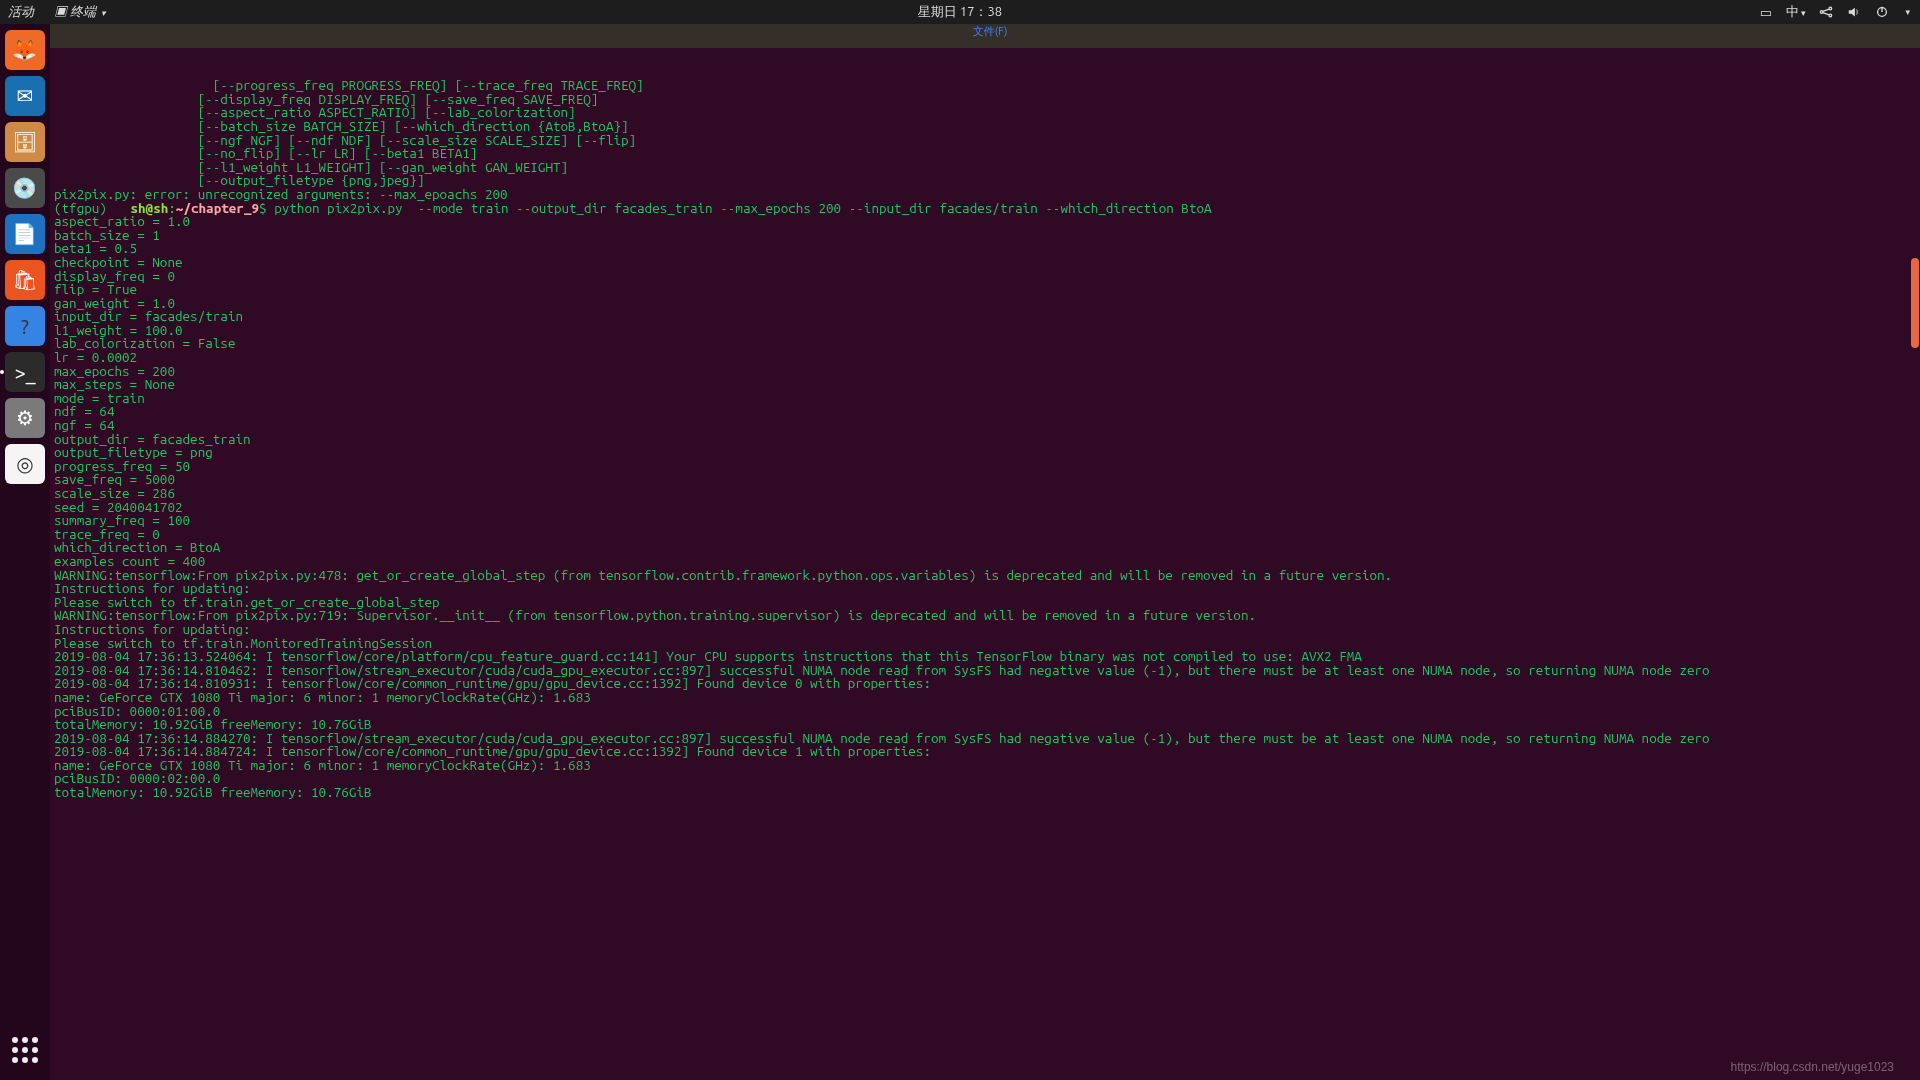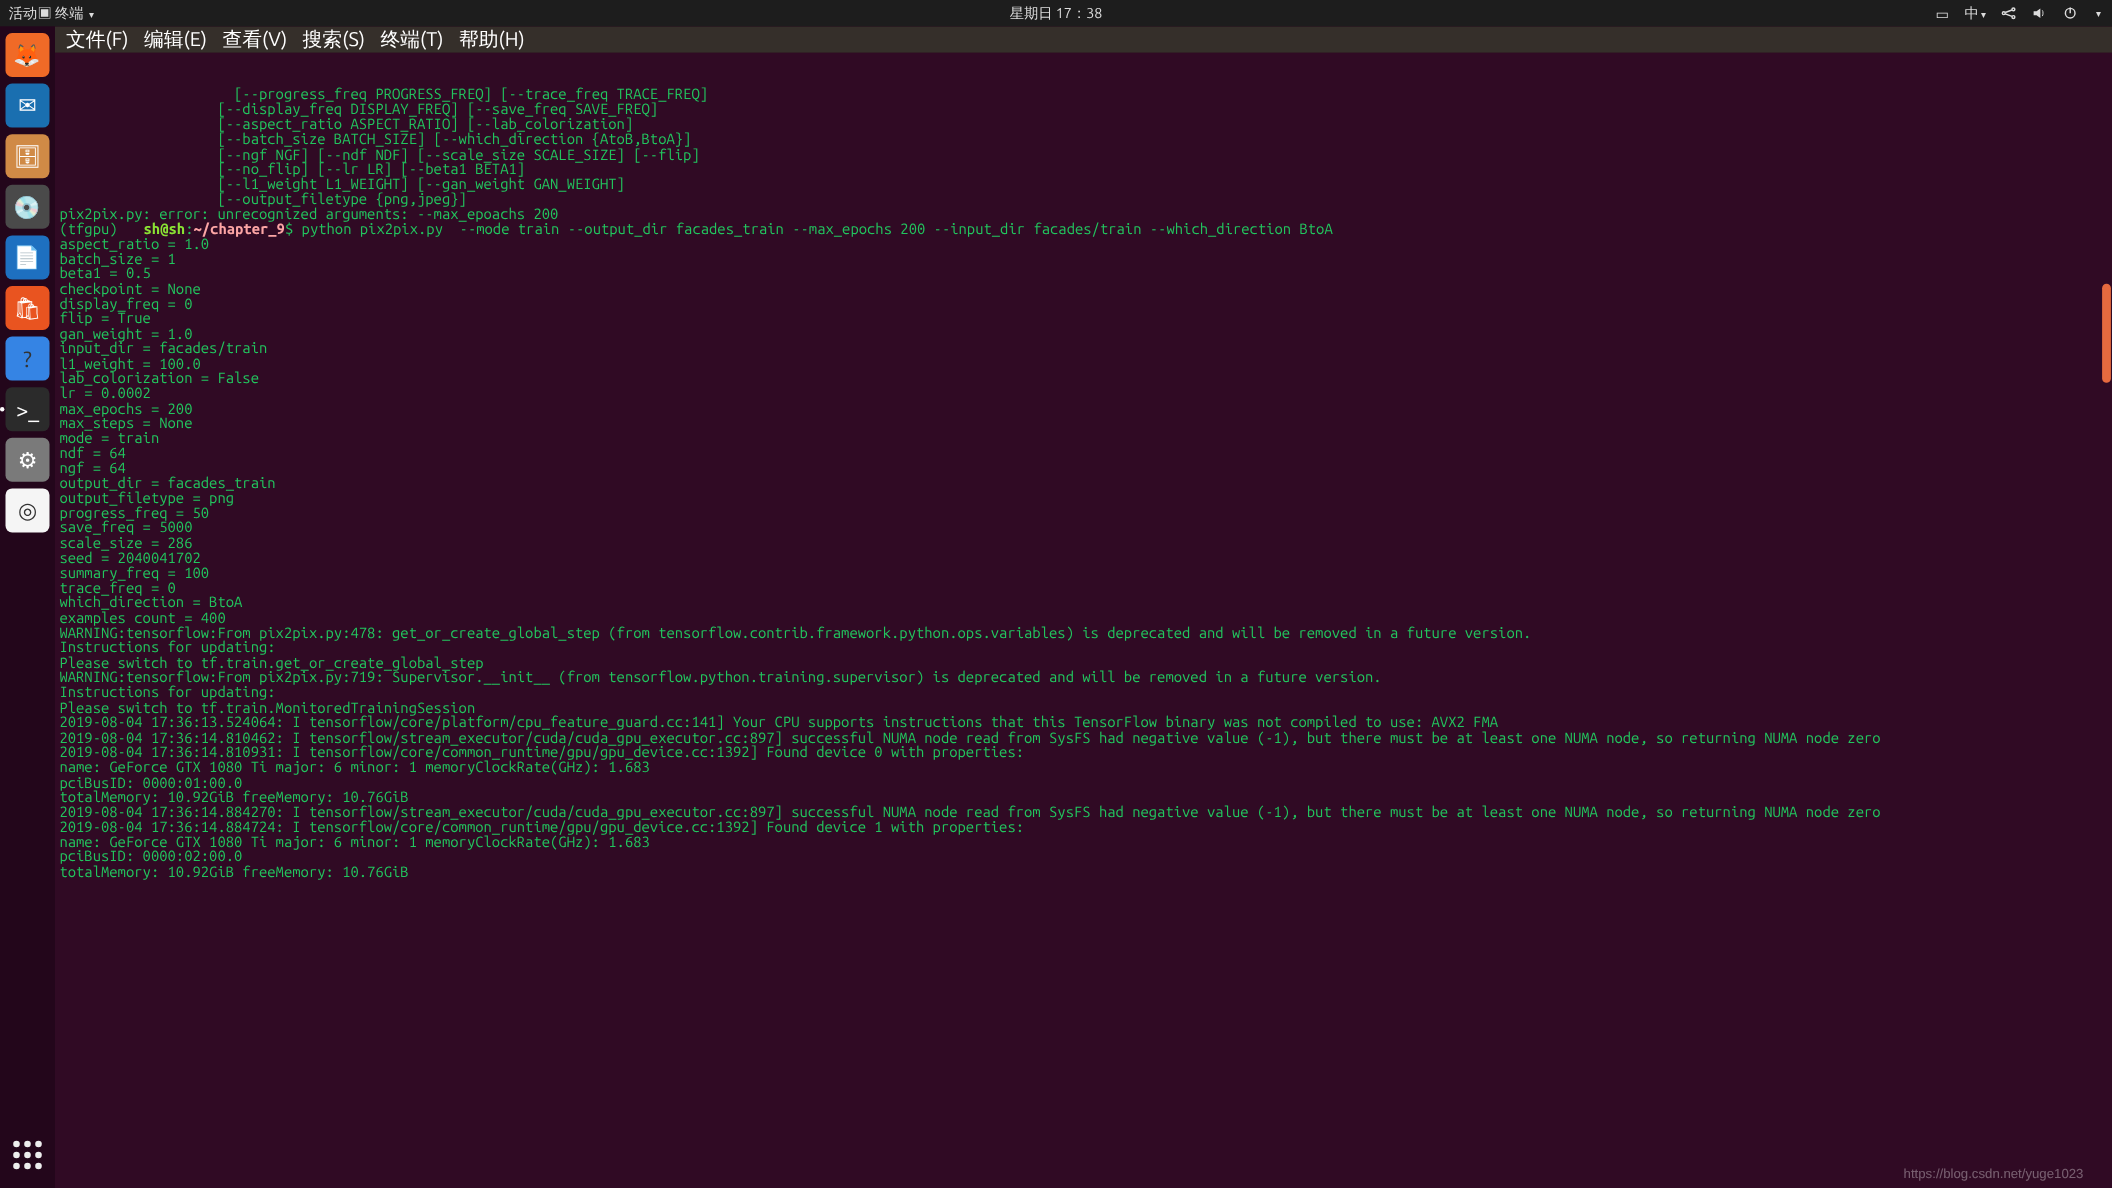--- a/index.html
+++ b/index.html
@@ -1,20 +1,20 @@
 <!DOCTYPE html>
 <html><head>
 <meta charset="utf-8">
 <style>
 * { margin:0; padding:0; box-sizing:border-box; }
 html,body { width:1920px; height:1080px; overflow:hidden; font-family:"Ubuntu",sans-serif; background:#2c001e; }
 
 
 .top-panel { position:absolute; top:0; left:0; right:0; height:24px; background:#1d1d1d; color:#dcdcdc; display:flex; align-items:center; font-size:13px; z-index:10; }
-.top-panel .left { display:flex; gap:0; padding-left:8px; }
+.top-panel .left { display:flex; gap:20px; padding-left:8px;font-style:italic; }
 .top-panel .center { position:absolute; left:50%; transform:translateX(-50%); }
 .top-panel .right { margin-left:auto; display:flex; align-items:center; gap:14px; padding-right:10px; }
 .tray-icon { display:inline-flex; align-items:center; justify-content:center; color:#dcdcdc; }
 .tray-icon svg { width:14px; height:14px; }
 .caret { font-size:9px; margin-left:2px; }
 
 
 .dock { position:absolute; top:24px; left:0; bottom:0; width:50px; background:rgba(30,10,25,0.6); display:flex; flex-direction:column; align-items:center; padding-top:6px; gap:6px; z-index:5;}
 .dock-item { width:40px; height:40px; border-radius:6px; display:flex; align-items:center; justify-content:center; font-size:20px; position:relative;}
 .dock-item.active::before { content:""; position:absolute; left:-5px; top:50%; transform:translateY(-50%); width:4px; height:4px; background:#fff; border-radius:50%; }
@@ -23,21 +23,21 @@
 .apps-grid span { background:#eee; border-radius:50%; }
 
 
 .window { position:absolute; top:24px; left:50px; right:0; bottom:0; display:flex; flex-direction:column; }
 .titlebar { height:26px; background:#3b3631; color:#d6d1cc; display:flex; align-items:center; justify-content:center; font-size:13px; position:relative; }
 .win-controls { position:absolute; right:6px; top:50%; transform:translateY(-50%); display:flex; gap:6px; }
 .win-btn { width:14px; height:14px; border-radius:50%; display:inline-block; }
 .win-min { background:#6e6a64; }
 .win-max { background:#6e6a64; }
 .win-close { background:#e95420; }
-.menubar { height:24px; background:#352f2a; color:#ffffff; display:flex; align-items:center; gap:14px; padding-left:10px; font-size:18px; }
+.menubar { height:24px; background:#352f2a; color:#3b82f6; display:flex; align-items:center; gap:14px; padding-left:10px; font-size:11px;flex-direction:column; }
 .menubar span { cursor:default; }
 
 
 .term { flex:1; background:#300a24; color:#eeeeec; font-family:"Ubuntu Mono","DejaVu Sans Mono",monospace; font-size:13.5px; line-height:13.6px; padding:4px 4px 0 4px; white-space:pre; overflow:hidden; position:relative;}
 .term .scrollthumb { position:absolute; right:1px; top:210px; width:8px; height:90px; background:#e66a3f; border-radius:4px; }
 .green { color:#8ae234; font-weight:bold;margin-left:16px; }
 .blue  { color:#fca5a5; font-weight:bold; }
 .white { color:#22c55e; }
 .watermark { position:absolute; right:26px; bottom:6px; color:rgba(255,255,255,0.35); font-size:12px; font-family:sans-serif;}
 </style>

